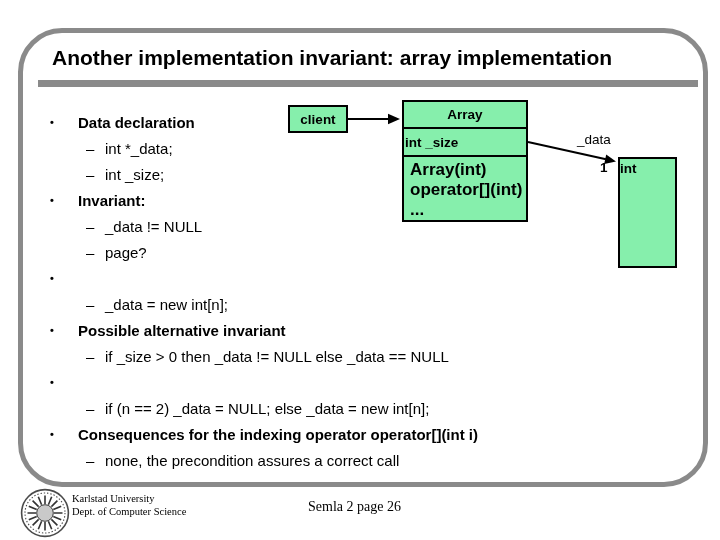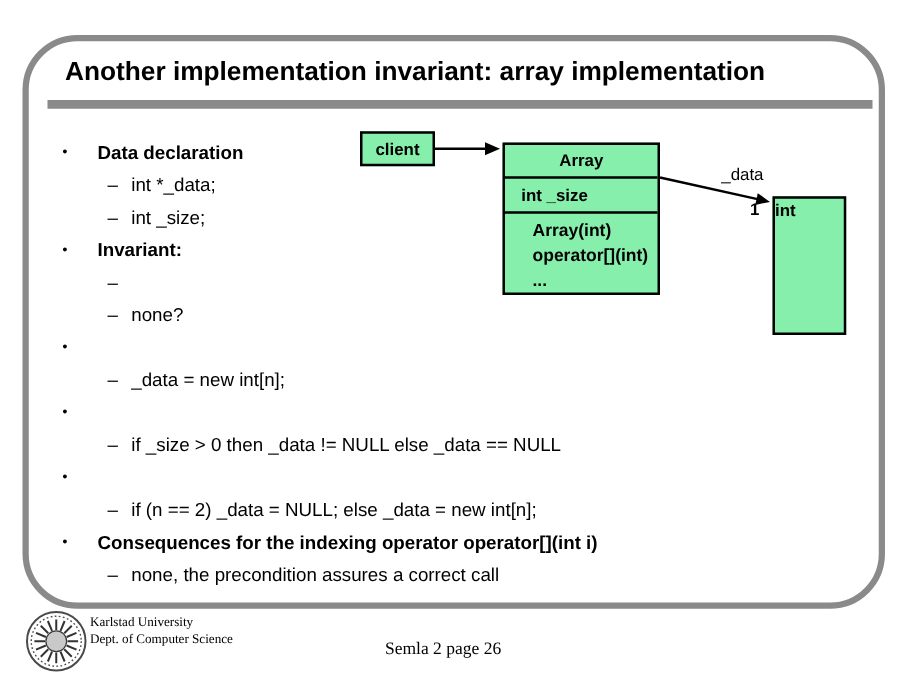--- a/index.html
+++ b/index.html
@@ -31,45 +31,45 @@
   .l2 { padding-left: 86px; font-weight: normal; font-size: 15px; }
   .l2 .marker { width: 19px; font-size: 15px; }
 
   
   .diag-box { position: absolute; border: 2px solid #000; background: #86efac; box-sizing: border-box; }
   .client-box {
     left: 288px; top: 105px; width: 60px; height: 28px;
     display: flex; align-items: center; justify-content: center;
     font-size: 13.5px; font-weight: bold;
   }
-  .array-box { left: 402px; top: 114px; width: 126px; height: 122px; font-weight: bold; }
+  .array-box { left: 402px; top: 100px; width: 126px; height: 122px; font-weight: bold; }
   .array-title {
     height: 25px; border-bottom: 2px solid #000; display: flex;
     align-items: center; justify-content: center; font-size: 13.5px;
   }
   .array-attrs {
     height: 26px; border-bottom: 2px solid #000; display: flex;
-    align-items: center; padding-left: 13px; font-size: 13.5px;
+    align-items: center; padding-left: 1px; font-size: 13.5px;
   }
-  .array-methods { padding: 3px 0 0 22px; font-size: 14px; line-height: 20px; }
+  .array-methods { padding: 3px 0 0 6px; font-size: 17px; line-height: 20px; }
   .int-box { left: 618px; top: 157px; width: 59px; height: 111px; font-weight: bold; }
   .int-box .int-label { font-size: 13.5px; padding-top: 2px; }
   .data-label { position: absolute; left: 577px; top: 132px; font-size: 13.5px; font-weight: normal; }
   .mult-label { position: absolute; left: 600px; top: 160px; font-size: 13.5px; font-weight: bold; }
   .arrow-layer { position: absolute; left: 0; top: 0; width: 720px; height: 540px; pointer-events: none; }
 
   
   .footer-logo { position: absolute; left: 20px; top: 488px; width: 50px; height: 50px; }
   .footer-inst {
     position: absolute; left: 72px; top: 492px;
     font-family: "Liberation Serif", serif; font-size: 10.5px; line-height: 13px;
   }
   .footer-page {
     position: absolute; left: 308px; top: 499px;
-    font-family: "Liberation Serif", serif; font-size: 14px; margin-top: 13px;
+    font-family: "Liberation Serif", serif; font-size: 14px;
   }
 </style>
 </head>
 <body>
 
 <div class="slide-frame"></div>
 
 <div class="slide-title">Another implementation invariant: array implementation</div>
 <div class="title-rule"></div>
 
@@ -85,34 +85,36 @@
   <div class="line l2">
       <span class="marker">–</span>
       <span>int _size;</span>
     </div>
   <div class="line l1">
       <span class="marker">•</span>
       <span>Invariant:</span>
     </div>
   <div class="line l2">
       <span class="marker">–</span>
+      <span>_data != NULL</span>
     </div>
   <div class="line l2">
       <span class="marker">–</span>
-      <span>none?</span>
+      <span>page?</span>
     </div>
   <div class="line l1">
       <span class="marker">•</span>
     </div>
   <div class="line l2">
       <span class="marker">–</span>
       <span>_data = new int[n];</span>
     </div>
   <div class="line l1">
       <span class="marker">•</span>
+      <span>Possible alternative invariant</span>
     </div>
   <div class="line l2">
       <span class="marker">–</span>
       <span>if _size &gt; 0 then _data != NULL else _data == NULL</span>
     </div>
   <div class="line l1">
       <span class="marker">•</span>
     </div>
   <div class="line l2">
       <span class="marker">–</span>

